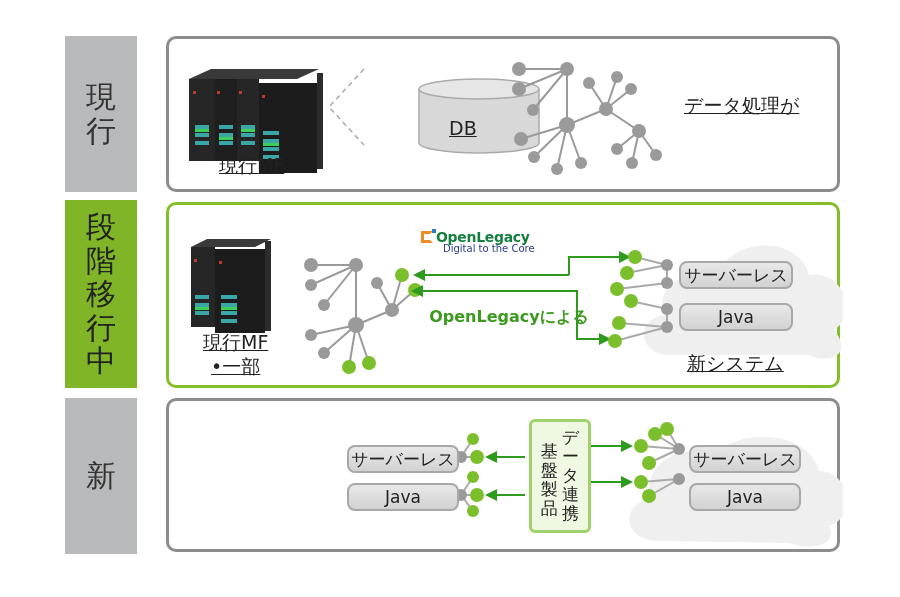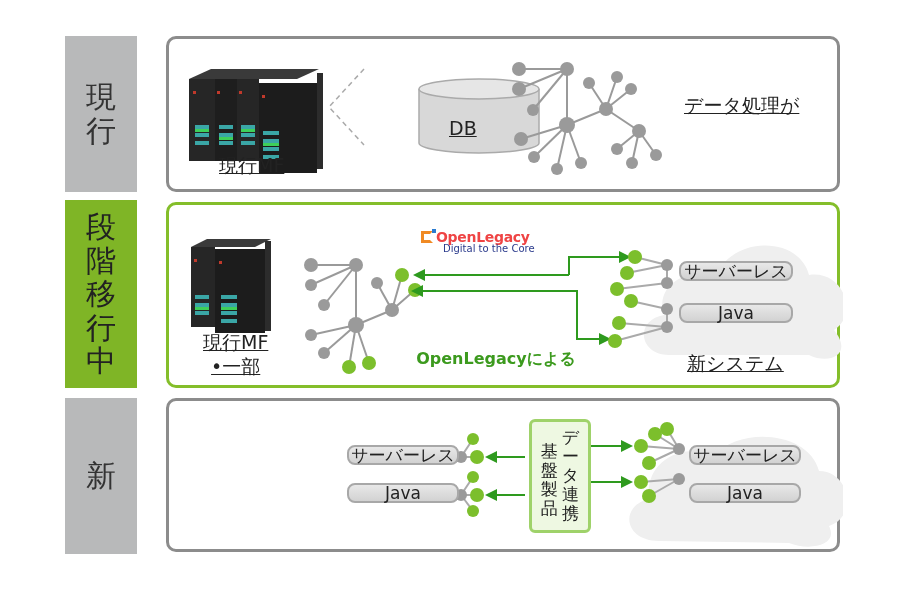--- a/index.html
+++ b/index.html
@@ -9,28 +9,28 @@
            font-size:30px; line-height:1.12; text-align:center; color:#333; }
   .label .v { display:flex; flex-direction:column; align-items:center; }
   .label.gray { background:#b8b9ba; }
   .label.green { background:#7fb526; color:#222; }
   .panel { position:absolute; left:166px; width:674px; border-radius:10px; box-sizing:border-box; background:#fff; }
   .panel.gray { border:3px solid #8c8c8c; }
   .panel.green { border:3px solid #84be2a; }
   svg { position:absolute; left:0; top:0; }
   .txt { position:absolute; font-size:19px; color:#222; white-space:nowrap;text-decoration:underline; }
   .txt.center { text-align:center; }
-  .pill { position:absolute; height:20px; border:2px solid #a8a8a8; border-radius:8px; background:linear-gradient(#e8e8e8,#d2d2d2);
+  .pill { position:absolute; height:28px; border:2px solid #a8a8a8; border-radius:8px; background:linear-gradient(#e8e8e8,#d2d2d2);
           box-sizing:border-box; font-size:17px; display:flex; align-items:center; justify-content:center; color:#222; }
   .connect-label { position:absolute; font-size:16px; font-weight:bold; color:#3c9a1e; text-align:center; line-height:1.3; }
   .vbox { position:absolute; border:3px solid #9fd26a; background:#eef8e2; border-radius:6px; box-sizing:border-box;
           display:flex; flex-direction:row-reverse; justify-content:center; gap:4px; padding-top:6px; }
   .vcol { display:flex; flex-direction:column; align-items:center; font-size:17px; line-height:1.12; color:#222; }
   .logo { position:absolute; }
-  .logo .name { font-size:14px; color:#ef4444; font-weight:bold; letter-spacing:-0.3px; }
+  .logo .name { font-size:14px; color:#15803d; font-weight:bold; letter-spacing:-0.3px; }
   .logo .tag { font-size:10px; color:#2a3a8c; margin-left:22px; margin-top:-2px; }
 </style>
 </head>
 <body>
 
 <div class="label gray" style="top:36px;height:156px;">
   <div class="v">
     <span>現</span>
     <span>行</span>
   </div>
@@ -241,21 +241,21 @@
   </svg>
   <div class="logo" style="left:252px;top:24px;">
     <div style="display:flex;align-items:center;gap:3px;">
       <span style="display:inline-block;width:12px;height:12px;border:3px solid #f08a24;border-right-color:transparent;box-sizing:border-box;position:relative;">
         <span style="position:absolute;right:-6px;top:-5px;width:4px;height:4px;background:#2a7bd0;"></span>
       </span>
       <span class="name">OpenLegacy</span>
     </div>
     <div class="tag">Digital to the Core</div>
   </div>
-  <div class="connect-label" style="left:247px;top:102px;width:160px;margin-top:42px;">
+  <div class="connect-label" style="left:260px;top:102px;width:160px;">
     <div>OpenLegacyによる</div>
   </div>
   <div class="txt center" style="left:34px;top:126px;line-height:1.25;">
     <div>現行MF</div>
     <div>•一部</div>
   </div>
   <div class="pill" style="left:510px;top:56px;width:114px;">サーバーレス</div>
   <div class="pill" style="left:510px;top:98px;width:114px;">Java</div>
   <div class="txt" style="left:518px;top:146px;">新システム</div>
 </div>

